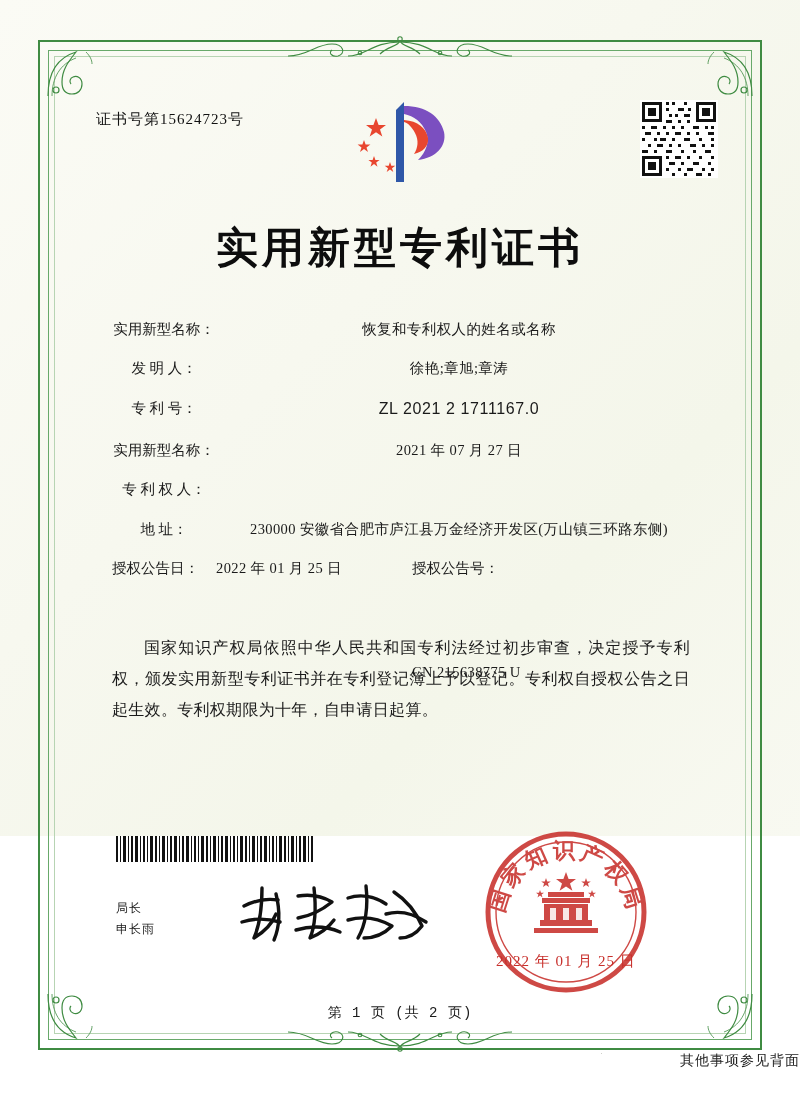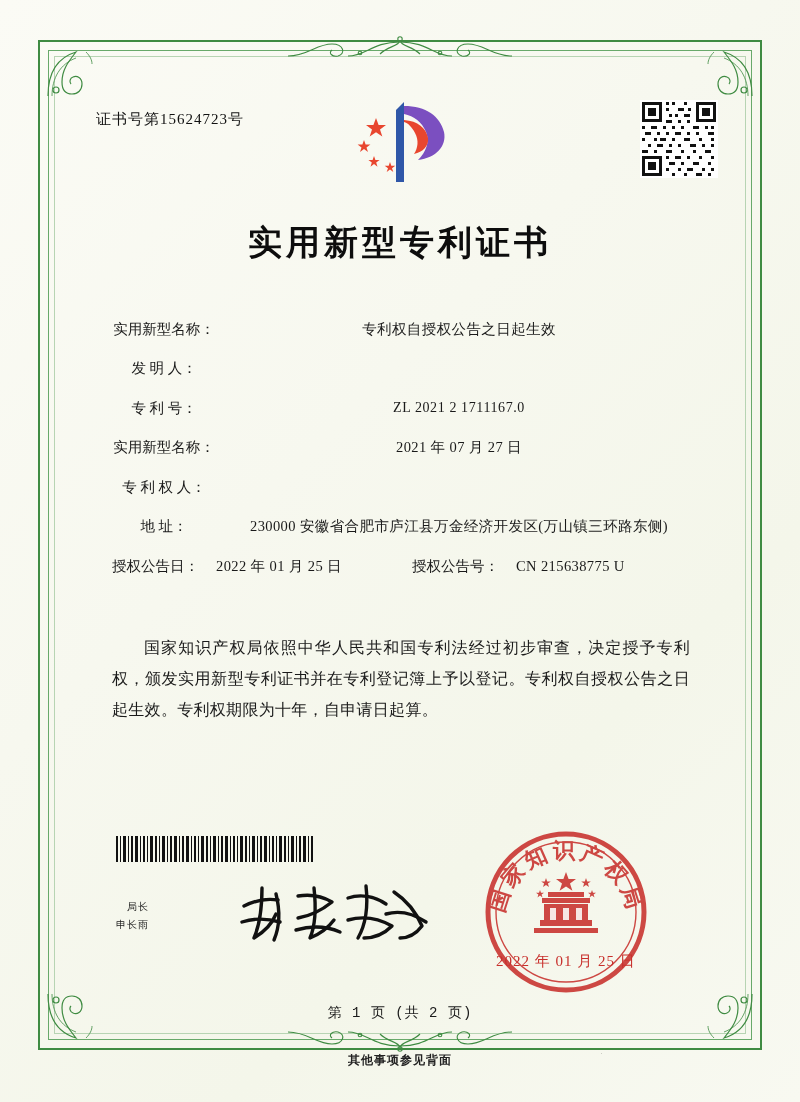--- a/index.html
+++ b/index.html
@@ -13,21 +13,21 @@
     font-family: "Liberation Serif", "DejaVu Serif", serif;
     color: #1a1a1a;
     position: relative;
     overflow: hidden;
   }
 
   .page {
     position: absolute;
     left: 0; top: 0;
     width: 800px;
-    height: 1102px;
+    height: 836px;
     background: linear-gradient(135deg, #fbfbf5 0%, #f7f8ef 40%, #f4f6ea 70%, #f8f9f1 100%);
   }
 
   
   .frame-outer {
     position: absolute;
     left: 38px; top: 40px;
     width: 724px; height: 1010px;
     border: 2.5px solid #3f8b42;
     box-sizing: border-box;
@@ -97,21 +97,21 @@
     width: 78px; height: 78px;
   }
   .qr svg { display:block; }
 
   
   .title {
     position: absolute;
     left: 0; top: 220px;
     width: 800px;
     text-align: center;
-    font-size: 34px;
+    font-size: 42px;
     font-weight: bold;
     letter-spacing: 4px;
     font-family: "DejaVu Serif", "Liberation Serif", serif;
     color: #0d0d0d;
   }
 
   
   .fields {
     position: absolute;
     left: 112px; top: 318px;
@@ -129,30 +129,30 @@
     width: 104px;
     flex: 0 0 104px;
     letter-spacing: 0px;
     white-space: nowrap;
   }
   .value {
     flex: 1;
     letter-spacing: 0.4px;
   }
   .value.mono {
-    font-family: Liberation Serif, serif;
-    font-size: 14px;
+    font-family: Liberation Sans, sans-serif;
+    font-size: 16px;
     letter-spacing: 0.6px;
   }
   .row-split {
     display: flex;
     margin-bottom: 26px;
   }
   .half-left { width: 300px; display: flex; }
-  .half-right { display: flex; }
+  .half-right { display: flex; flex-direction: column; }
   .half-right .label { width: 104px; flex: 0 0 104px; }
 
   
   .paras {
     position: absolute;
     left: 112px; top: 632px;
     width: 578px;
     font-size: 16px;
     line-height: 1.95;
     text-align: justify;
@@ -165,24 +165,23 @@
     position: absolute;
     left: 116px; top: 836px;
     width: 200px; height: 26px;
   }
   .barcode svg { display:block; }
 
   
   .sig-label {
     position: absolute;
     left: 116px; top: 898px;
-    font-size: 10px;
+    font-size: 12px;
     line-height: 1.75;
     letter-spacing: 1px;
-    text-align: right;
   }
   .sig-script {
     position: absolute;
     left: 236px; top: 880px;
     width: 200px; height: 70px;
     color: #111;
   }
   .sig-script svg { display:block; }
 
   
@@ -209,25 +208,24 @@
     width: 800px;
     text-align: center;
     font-size: 14px;
     letter-spacing: 1px;
     font-family: Liberation Mono, monospace;
   }
   .foot-note {
     position: absolute;
     left: 0; top: 1052px;
     width: 800px;
-    text-align: center;
-    font-size: 12px;
+    text-align: right;
+    font-size: 14px;
     letter-spacing: 1px;
     color: #222;
-    font-weight: bold;
   }
   .tiny-mark {
     position: absolute;
     left: 600px; top: 1048px;
     font-size: 9px;
     color: #b9b9b0;
   }
 </style>
 </head>
 <body>
@@ -390,24 +388,25 @@
           <rect x="68" y="73" width="3" height="3"></rect>
       </g>
     </svg>
   </div>
 
   <div class="title">实用新型专利证书</div>
 
   <div class="fields">
     <div class="row">
       <div class="label">实用新型名称：</div>
-      <div class="value">专利权自授权公告之日起生效</div>
+      <div class="value">恢复和专利权人的姓名或名称</div>
     </div>
     <div class="row">
       <div class="label">发  明  人：</div>
+      <div class="value">徐艳;章旭;章涛</div>
     </div>
     <div class="row">
       <div class="label">专  利  号：</div>
       <div class="value mono">ZL 2021 2 1711167.0</div>
     </div>
     <div class="row">
       <div class="label">实用新型名称：</div>
       <div class="value">2021 年 07 月 27 日</div>
     </div>
     <div class="row">

